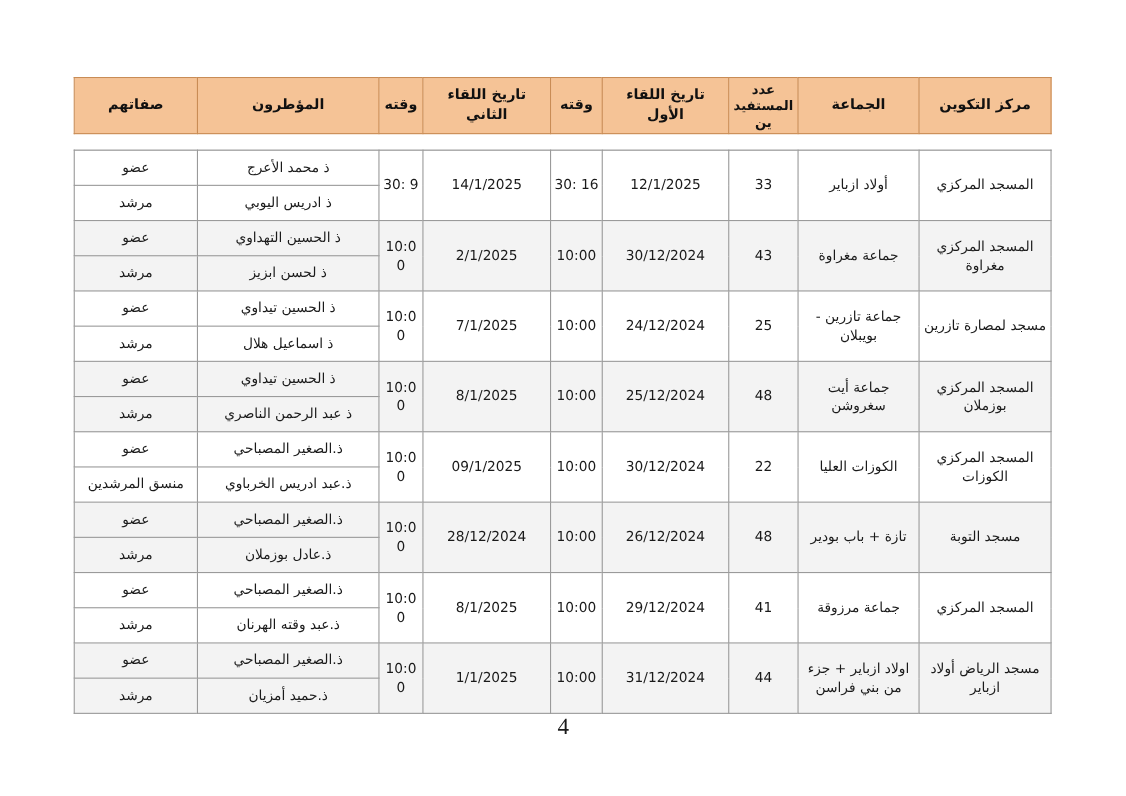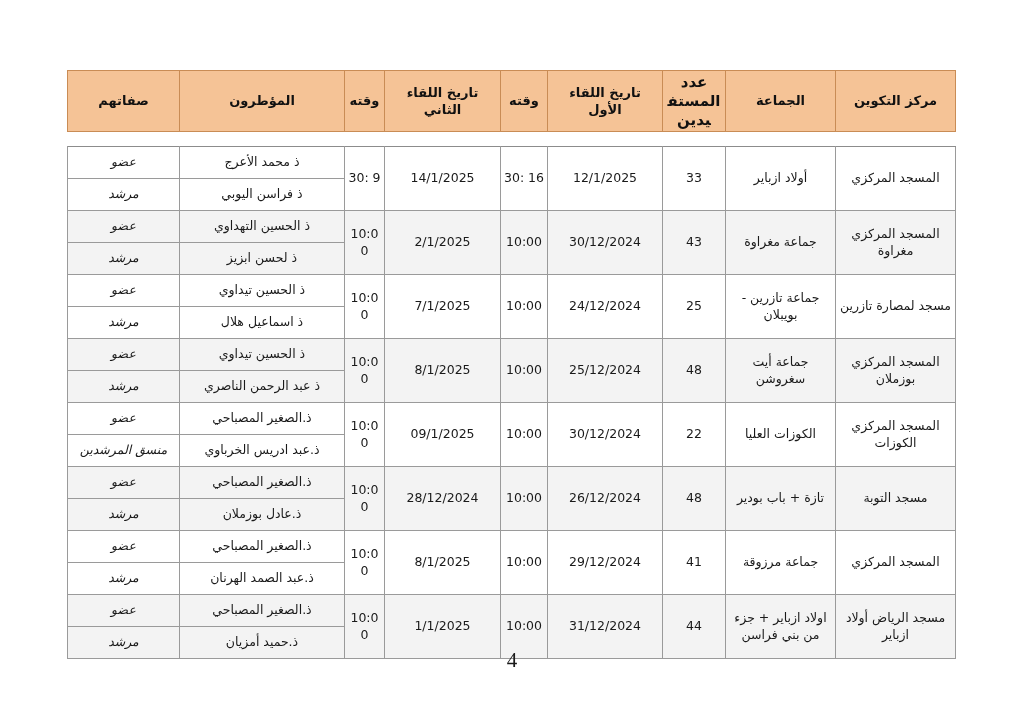--- a/index.html
+++ b/index.html
@@ -52,21 +52,21 @@
   table.sheet thead th {
     background: #F5C396;
     font-weight: bold;
     font-size: 13px;
     height: 46px;
     border: 1px solid #c98c55;
     color: #111111;
   }
 
   table.sheet thead th.narrow-head {
-    font-size: 15px;
+    font-size: 12px;
     line-height: 1.25;
     letter-spacing: -0.2px;
   }
 
   
   tr.gap td {
     border: none;
     height: 14px;
     padding: 0;
     background: #ffffff;
@@ -86,21 +86,21 @@
   td.v-merge {
     font-size: 12.5px;
   }
 
   td.names-cell,
   td.role-cell {
     height: 27px;
     font-size: 12.5px;
   }
 
-  td.role-cell { font-size: 12px; font-style: italic; }
+  td.role-cell { font-size: 12px; }
 
   tbody tr.band-shade > td {
     background: #f3f3f3;
   }
   tbody tr.band-plain > td {
     background: #ffffff;
   }
 
   
   tr.group-top > td {
@@ -162,21 +162,21 @@
             <td rowspan="2" class="v-merge">أولاد ازباير</td>
             <td rowspan="2" class="v-merge">33</td>
             <td rowspan="2" class="v-merge">12/1/2025</td>
             <td rowspan="2" class="v-merge">16 :30</td>
             <td rowspan="2" class="v-merge">14/1/2025</td>
             <td rowspan="2" class="v-merge">9 :30</td>
             <td class="names-cell">ذ محمد الأعرج</td>
             <td class="role-cell">عضو</td>
           </tr>
           <tr class="band-plain">
-            <td class="names-cell">ذ فراسن اليوبي</td>
+            <td class="names-cell">ذ ادريس اليوبي</td>
             <td class="role-cell">مرشد</td>
           </tr>
           <tr class="band-shade group-top">
             <td rowspan="2" class="v-merge">المسجد المركزي مغراوة</td>
             <td rowspan="2" class="v-merge">جماعة مغراوة</td>
             <td rowspan="2" class="v-merge">43</td>
             <td rowspan="2" class="v-merge">30/12/2024</td>
             <td rowspan="2" class="v-merge">10:00</td>
             <td rowspan="2" class="v-merge">2/1/2025</td>
             <td rowspan="2" class="v-merge">10:00</td>
@@ -252,21 +252,21 @@
             <td rowspan="2" class="v-merge">جماعة مرزوقة</td>
             <td rowspan="2" class="v-merge">41</td>
             <td rowspan="2" class="v-merge">29/12/2024</td>
             <td rowspan="2" class="v-merge">10:00</td>
             <td rowspan="2" class="v-merge">8/1/2025</td>
             <td rowspan="2" class="v-merge">10:00</td>
             <td class="names-cell">ذ.الصغير المصباحي</td>
             <td class="role-cell">عضو</td>
           </tr>
           <tr class="band-plain">
-            <td class="names-cell">ذ.عبد الصمد الهرنان</td>
+            <td class="names-cell">ذ.عبد وقته الهرنان</td>
             <td class="role-cell">مرشد</td>
           </tr>
           <tr class="band-shade group-top">
             <td rowspan="2" class="v-merge">مسجد الرياض أولاد ازباير</td>
             <td rowspan="2" class="v-merge">اولاد ازباير + جزء من بني فراسن</td>
             <td rowspan="2" class="v-merge">44</td>
             <td rowspan="2" class="v-merge">31/12/2024</td>
             <td rowspan="2" class="v-merge">10:00</td>
             <td rowspan="2" class="v-merge">1/1/2025</td>
             <td rowspan="2" class="v-merge">10:00</td>

